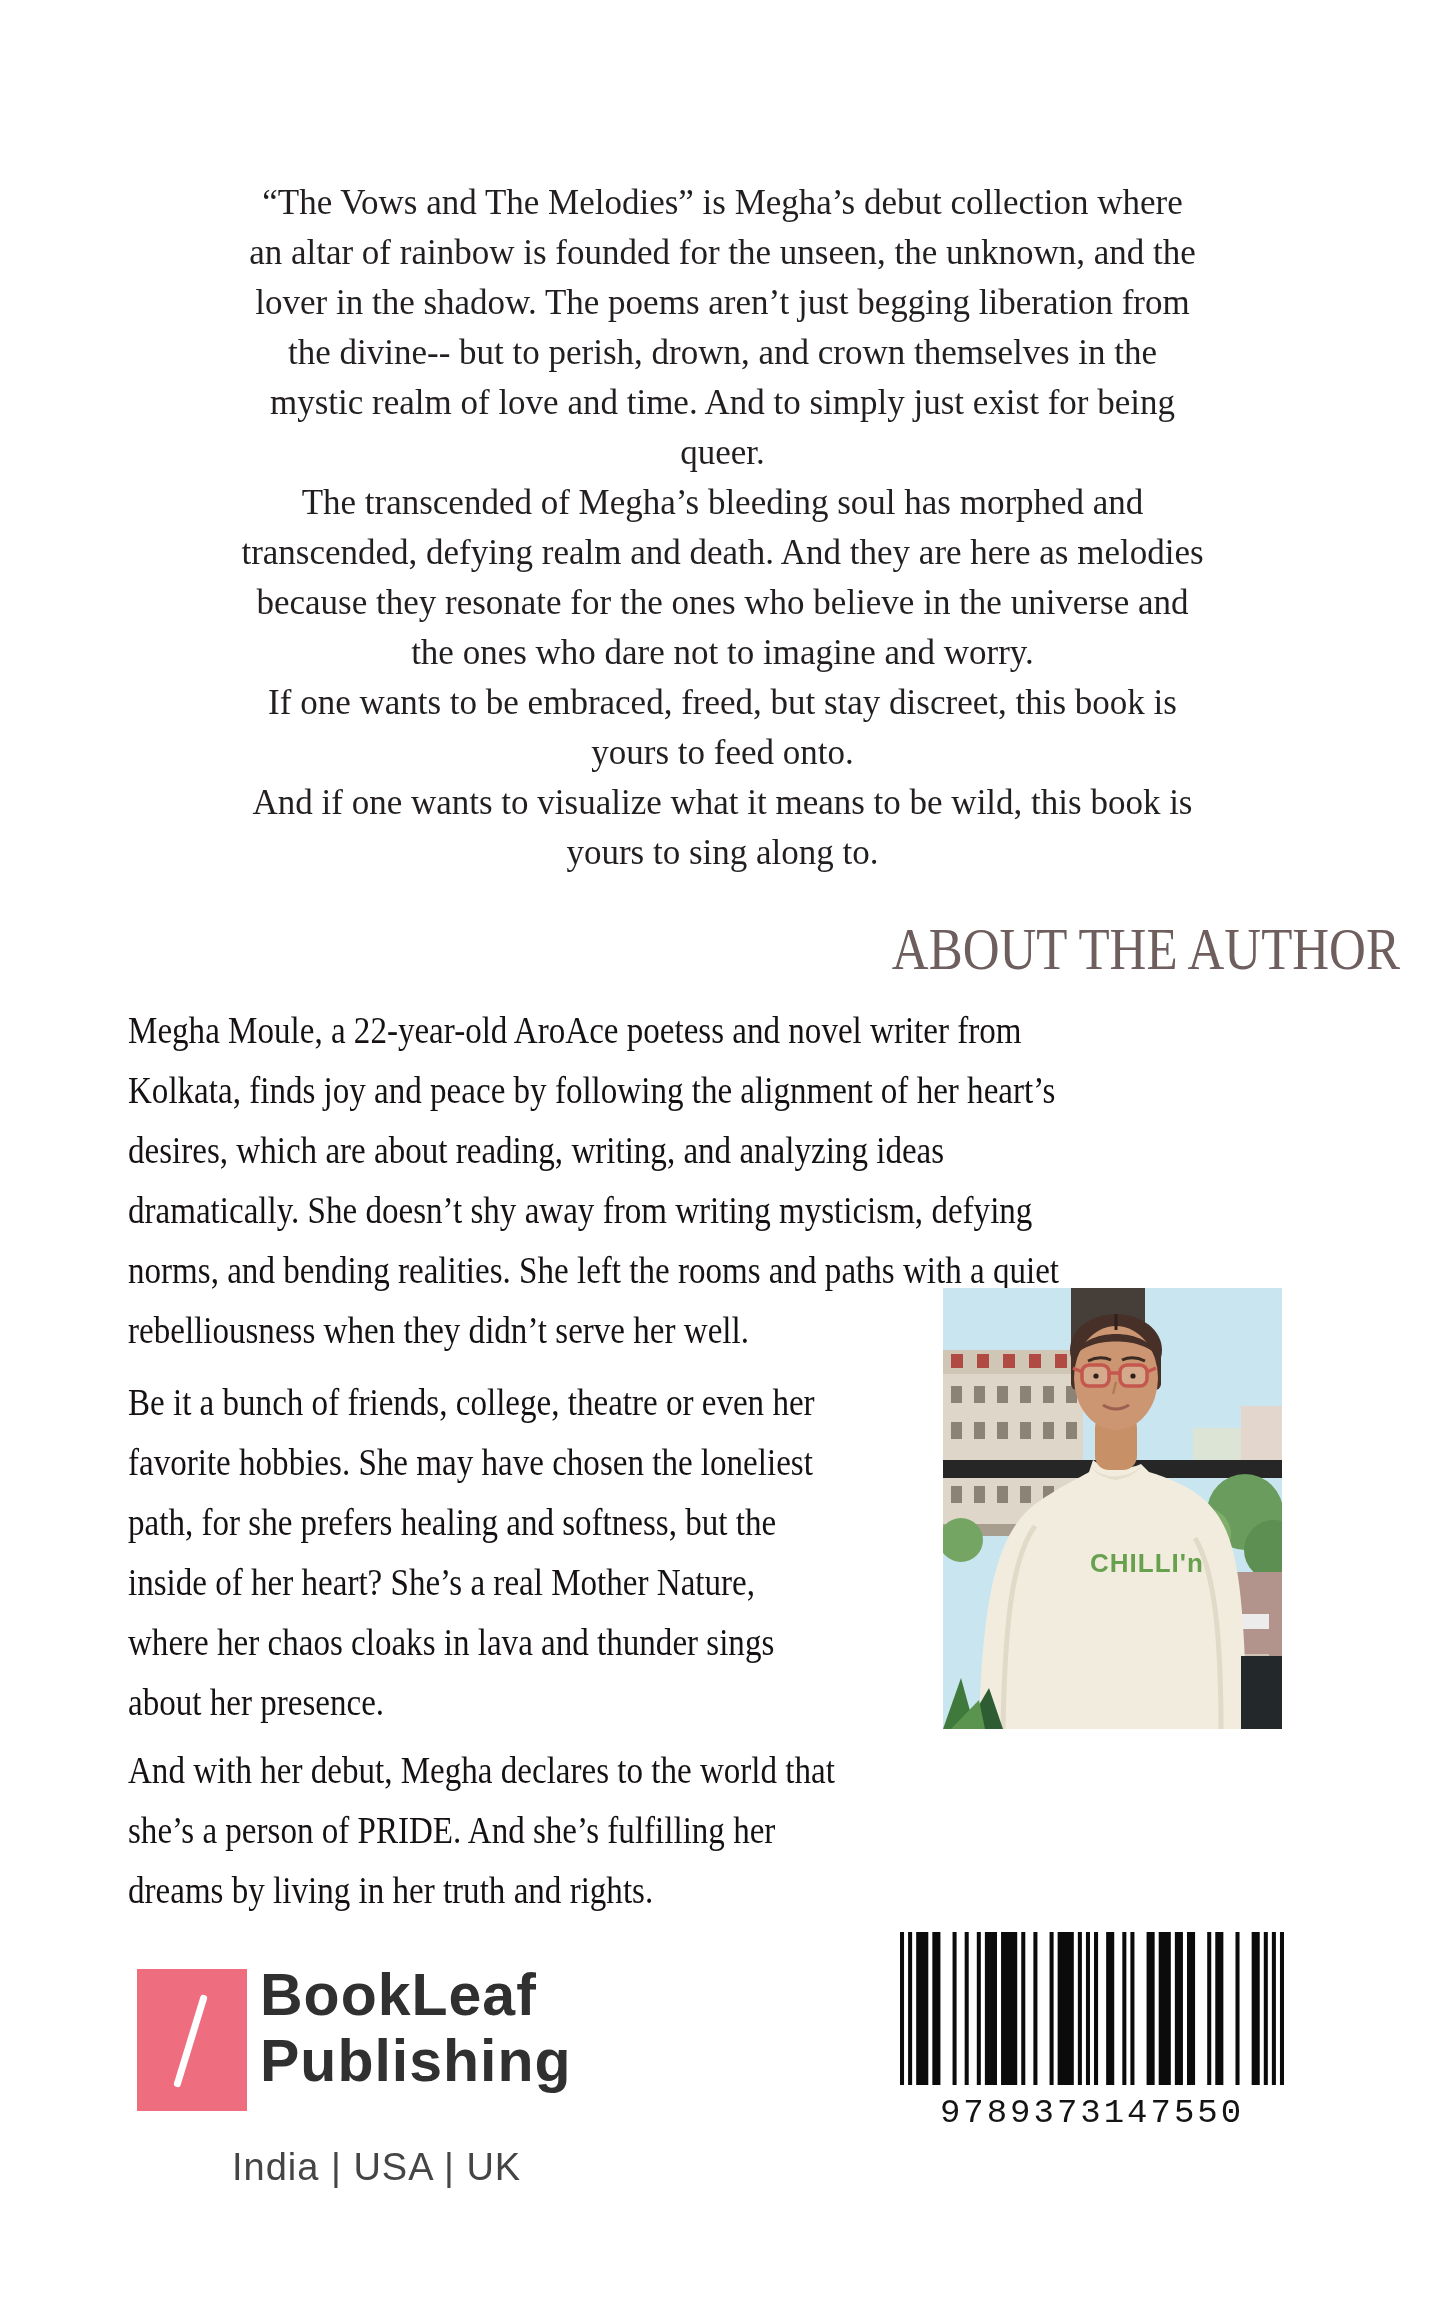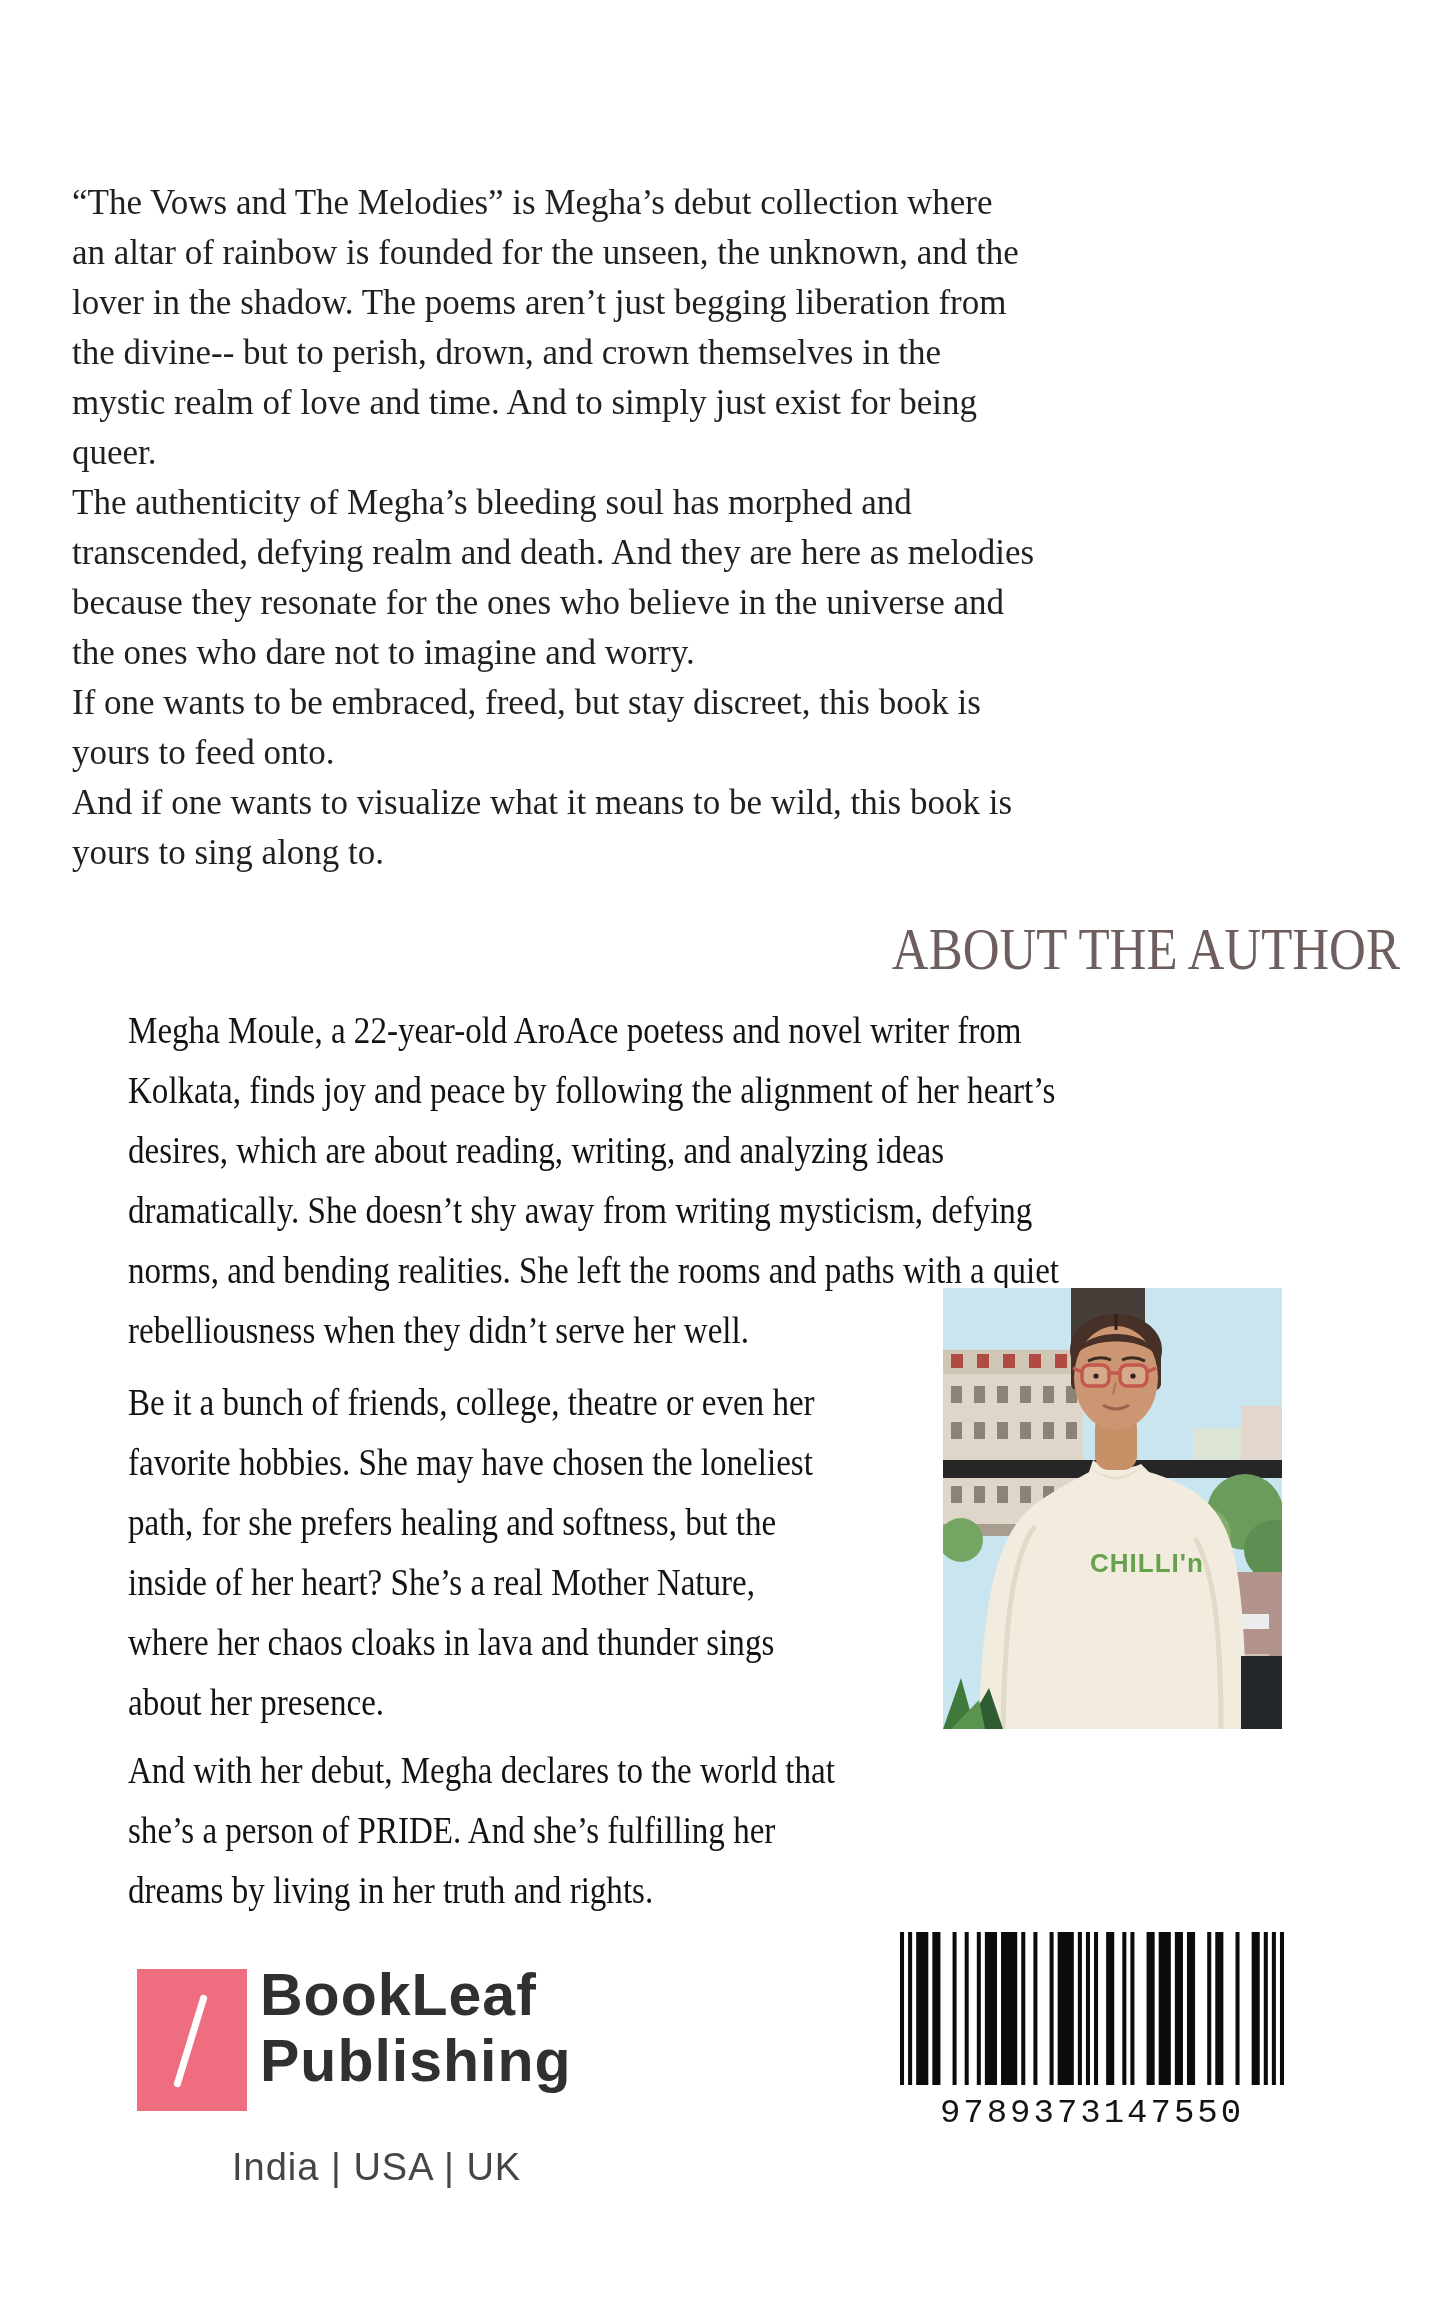--- a/index.html
+++ b/index.html
@@ -4,21 +4,21 @@
 <style>
   html,body{margin:0;padding:0;background:#888;}
   .page{
     position:relative;width:1445px;height:2324px;background:#ffffff;
     font-family:"Liberation Serif",serif;color:#1e1a1b;overflow:hidden;
     margin:0 auto;
   }
   
   .blurb{
     position:absolute;left:72px;right:72px;top:178px;
-    font-size:35px;line-height:50px;color:#231f20;
+    text-align:center;font-size:35px;line-height:50px;color:#231f20;
   }
   .t-line{white-space:pre;}
   
   .about-heading-wrap{
     position:absolute;left:0;right:0;top:918px;text-align:right;
   }
   .condensed-heading{
     display:inline-block;font-size:60px;line-height:62px;color:#6e5e5e;
     transform:scaleX(0.85);transform-origin:center top;letter-spacing:0px;
   }
@@ -68,21 +68,21 @@
 
 <div class="page">
 
   <div class="blurb">
       <div class="t-line">“The Vows and The Melodies” is Megha’s debut collection where</div>
       <div class="t-line">an altar of rainbow is founded for the unseen, the unknown, and the</div>
       <div class="t-line">lover in the shadow. The poems aren’t just begging liberation from</div>
       <div class="t-line">the divine-- but to perish, drown, and crown themselves in the</div>
       <div class="t-line">mystic realm of love and time. And to simply just exist for being</div>
       <div class="t-line">queer.</div>
-      <div class="t-line">The authenticity of Megha’s bleeding soul has morphed and</div>
+      <div class="t-line">The transcended of Megha’s bleeding soul has morphed and</div>
       <div class="t-line">transcended, defying realm and death. And they are here as melodies</div>
       <div class="t-line">because they resonate for the ones who believe in the universe and</div>
       <div class="t-line">the ones who dare not to imagine and worry.</div>
       <div class="t-line">If one wants to be embraced, freed, but stay discreet, this book is</div>
       <div class="t-line">yours to feed onto.</div>
       <div class="t-line">And if one wants to visualize what it means to be wild, this book is</div>
       <div class="t-line">yours to sing along to.</div>
     </div>
 
   <div class="about-heading-wrap">

